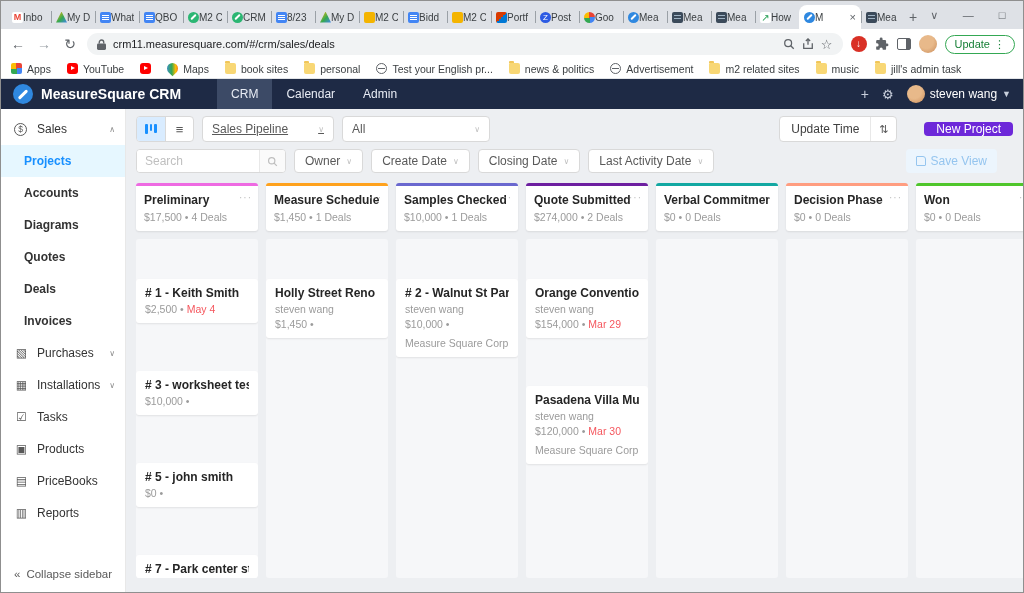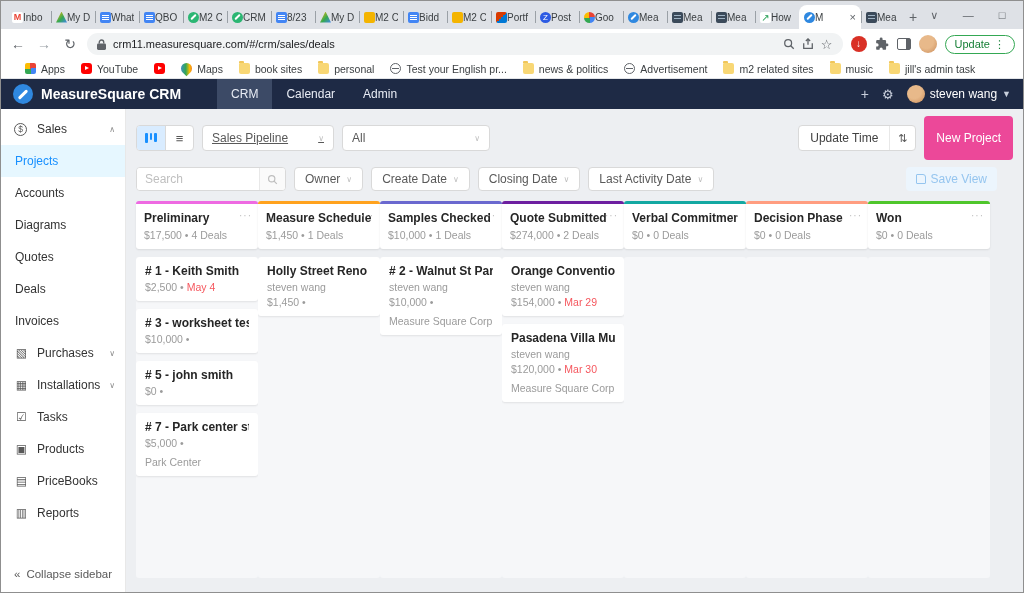--- a/index.html
+++ b/index.html
@@ -46,21 +46,21 @@
   .omnibox { flex:1; height:22px; background:#f1f3f4; border-radius:11px; display:flex; align-items:center; padding:0 10px; gap:7px; font-size:11px; color:#202124; }
   .omnibox .url { flex:1; white-space:nowrap; overflow:hidden; }
   .obicon { flex:none; display:flex; align-items:center; color:#5f6368; font-size:12px; }
   .dlbadge { width:16px; height:16px; border-radius:50%; background:#d93025; color:#fff; font-size:10px; line-height:16px; text-align:center; flex:none; }
   .panelicon { width:14px; height:12px; border:1.5px solid #5f6368; border-radius:2px; position:relative; }
   .panelicon::after { content:""; position:absolute; right:0; top:0; bottom:0; width:4px; background:#5f6368; }
   .avatar-sm { width:18px; height:18px; border-radius:50%; background:radial-gradient(circle at 40% 35%, #e8b98a 0 45%, #c98c5a 100%); flex:none; }
   .updatepill { display:flex; align-items:center; gap:4px; border:1px solid #34a853; color:#188038; border-radius:12px; padding:2px 9px; font-size:11px; background:#fff; }
 
   
-  .bookmarksbar { height:20px; background:#fff; border-bottom:1px solid #e3e5e8; display:flex; align-items:center; padding:0 24px; gap:16px; font-size:10.5px; color:#3c4043; flex:none; }
+  .bookmarksbar { height:20px; background:#fff; border-bottom:1px solid #e3e5e8; display:flex; align-items:center; padding:0 10px; gap:16px; font-size:10.5px; color:#3c4043; flex:none; }
   .bm { display:flex; align-items:center; gap:5px; white-space:nowrap; }
   .bmicon { width:11px; height:11px; flex:none; position:relative; border-radius:2px; }
   .bmicon.apps-grid { background:conic-gradient(#ea4335 0 25%,#4285f4 0 50%,#34a853 0 75%,#fbbc04 0); border-radius:2px; }
   .bmicon.youtube { background:#f00; border-radius:3px; }
   .bmicon.youtube::after { content:""; position:absolute; left:4px; top:3px; border-left:4px solid #fff; border-top:2.5px solid transparent; border-bottom:2.5px solid transparent; }
   .bmicon.maps-pin { background:linear-gradient(135deg,#4285f4,#34a853 45%,#fbbc04 70%,#ea4335); border-radius:50% 50% 50% 0; transform:rotate(-45deg); }
   .bmicon.folder { background:#f8d775; border-radius:1px 2px 2px 2px; }
   .bmicon.folder::before { content:""; position:absolute; top:-2px; left:0; width:5px; height:2px; background:#f0c65a; border-radius:1px 1px 0 0; }
   .bmicon.globe { background:#fff; border:1.5px solid #5f6368; border-radius:50%; }
   .bmicon.globe::after { content:""; position:absolute; left:1px; right:1px; top:3.5px; height:1px; background:#5f6368; }
@@ -77,21 +77,21 @@
   .hplus { font-size:14px; color:#c8cfdc; }
   .hgear { font-size:13px; color:#c8cfdc; }
   .husername { font-size:12px; color:#fff; display:flex; align-items:center; gap:5px; }
   .hcaret { font-size:9px; color:#c8cfdc; }
 
   
   .main { flex:1; display:flex; overflow:hidden; }
   .sidebar { width:125px; background:#fff; border-right:1px solid #e8e8e8; position:relative; flex:none; font-size:12px; color:#333; padding-top:4px; }
   .srow { height:32px; display:flex; align-items:center; position:relative; cursor:default; }
   .srow.group { padding-left:13px; }
-  .srow.sub { padding-left:14px; }
+  .srow.sub { padding-left:23px;font-weight:bold; }
   .srow.sub.active { background:#e6f7ff; color:#1890ff; }
   .sicon { width:15px; font-size:12px; color:#595959; margin-right:8px; text-align:center; flex:none; }
   .sicon.circ { width:13px; height:13px; border:1px solid #595959; border-radius:50%; font-size:8.5px; line-height:11px; margin-right:10px; }
   .schev { position:absolute; right:10px; font-size:8px; color:#8c8c8c; }
   .collapse { position:absolute; bottom:12px; left:13px; font-size:11.5px; color:#595959; display:flex; gap:6px; align-items:center; }
 
   .content { flex:1; background:#edeff2; display:flex; flex-direction:column; overflow:hidden; }
 
   
   .trow1 { display:flex; align-items:center; gap:8px; padding:7px 10px 0 10px; flex:none; }
@@ -104,42 +104,42 @@
   .tgl.list { border-left:1px solid #d9d9d9; color:#595959; font-size:13px; }
   .select { height:26px; background:#fff; border:1px solid #d9d9d9; border-radius:4px; display:flex; align-items:center; padding:0 9px; font-size:12px; color:#595959; }
   .select .sval { flex:1; }
   .select .chev { font-size:8px; color:#bfbfbf; margin-left:8px; }
   .sel-pipeline { width:132px;text-decoration:underline; }
   .sel-scope { width:148px; }
   .spacer { flex:1; }
   .updatetime { display:flex; height:26px; border:1px solid #d9d9d9; border-radius:4px; background:#fff; align-items:stretch; overflow:hidden; }
   .ut-label { padding:0 11px; font-size:12px; color:#404040; line-height:24px; }
   .ut-sort { border-left:1px solid #e8e8e8; width:26px; text-align:center; line-height:24px; font-size:11px; color:#595959; }
-  .newproject { height:44px; background:#ec4899; color:#fff; border:none; border-radius:4px; font-size:12px; padding:0 12px; font-family:inherit; }
+  .newproject { height:14px; background:#6d28d9; color:#fff; border:none; border-radius:4px; font-size:12px; padding:0 12px; font-family:inherit;margin-left:19px; }
 
   
   .trow2 { display:flex; align-items:center; gap:8px; padding:7px 26px 8px 10px; flex:none; }
   .searchbox { display:flex; width:150px; height:24px; border:1px solid #d9d9d9; border-radius:4px; background:#fff; overflow:hidden; }
   .searchbox input { border:none; outline:none; flex:1; font-size:12px; padding:0 8px; font-family:inherit; color:#333; min-width:0; }
   .searchbox input::placeholder { color:#bfbfbf; }
   .searchbtn { width:26px; background:#fafafa; border-left:1px solid #e8e8e8; display:flex; align-items:center; justify-content:center; }
   .pill { height:24px; background:#fff; border:1px solid #d9d9d9; border-radius:4px; display:flex; align-items:center; padding:0 10px; font-size:12px; color:#595959; gap:6px; }
   .pill .chev { font-size:8px; color:#bfbfbf; }
   .saveview { height:24px; background:#ecf5fd; border:none; border-radius:4px; color:#95c5ef; font-size:12px; padding:0 10px; display:flex; align-items:center; gap:5px; font-family:inherit; }
   .floppy { width:10px; height:10px; border:1.5px solid #95c5ef; border-radius:1px 3px 1px 1px; position:relative; }
 
   
-  .board { flex:1; display:flex; padding:2px 0 14px 10px; overflow:hidden; }
+  .board { flex:1; display:flex; gap:8px; padding:2px 0 14px 10px; overflow:hidden; }
   .col { width:122px; flex:none; display:flex; flex-direction:column; }
   .chead { background:#fff; border-radius:3px; border-top:3px solid #ccc; box-shadow:0 1px 2px rgba(0,0,0,.09); padding:7px 8px 8px 8px; position:relative; margin-bottom:8px; flex:none; }
   .ctitle { font-size:12px; font-weight:bold; color:#262626; white-space:nowrap; overflow:hidden; padding-right:10px; }
   .cdots { position:absolute; right:6px; top:6px; color:#bfbfbf; font-size:10px; letter-spacing:1px; }
   .cstats { font-size:10.5px; color:#9b9b9b; margin-top:4px; white-space:nowrap; }
   .cbody { flex:1; background:#f6f7f9; border-radius:3px; display:flex; flex-direction:column; gap:8px; overflow:hidden; }
-  .card { background:#fff; border-radius:3px; box-shadow:0 1px 2px rgba(0,0,0,.09); padding:7px 9px 8px 9px; flex:none; }
+  .card { background:#fff; border-radius:3px; box-shadow:0 1px 2px rgba(0,0,0,.09); padding:7px 9px 8px 9px; flex:none;margin-top:40px; }
   .cardtitle { font-size:12px; font-weight:bold; color:#262626; white-space:nowrap; overflow:hidden; }
   .cardsub { font-size:10.5px; color:#9b9b9b; margin-top:3px; white-space:nowrap; overflow:hidden; }
   .carddate { color:#f5575e; }
   .cardco { margin-top:7px; }
 </style>
 </head>
 <body>
 
 <div class="window">
 

